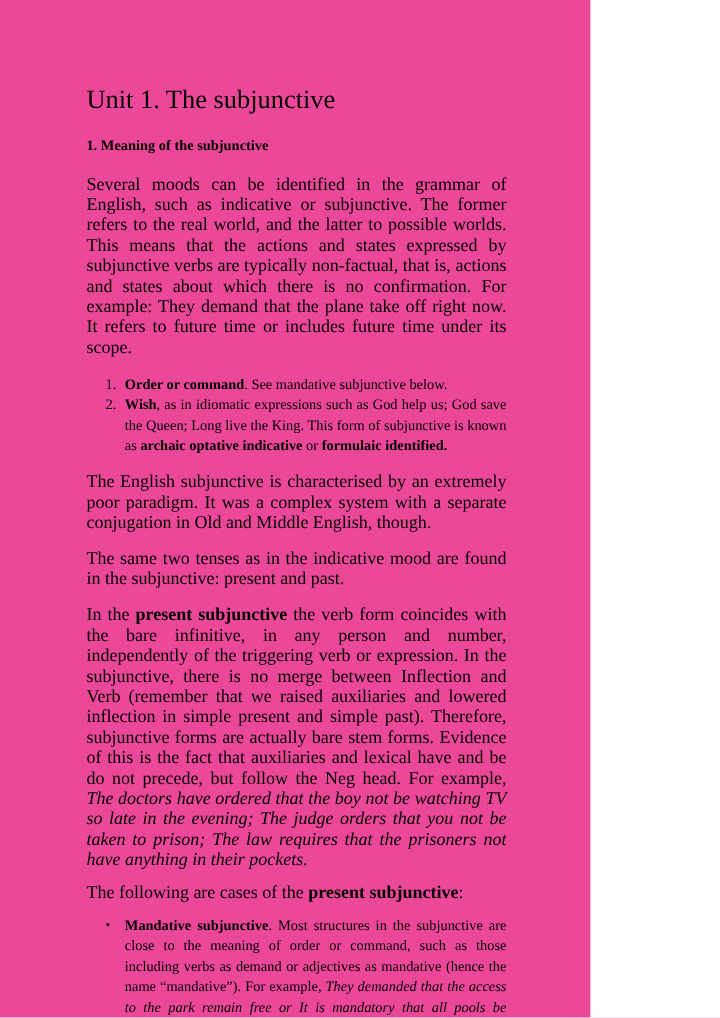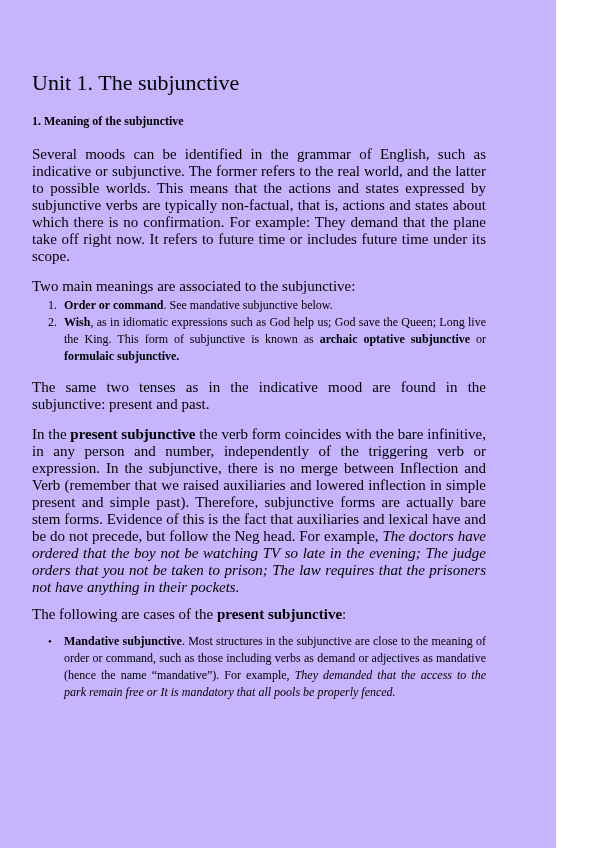--- a/index.html
+++ b/index.html
@@ -9,24 +9,24 @@
   }
   body {
     width: 600px;
     height: 848px;
     overflow: hidden;
     font-family: "Liberation Serif", "DejaVu Serif", serif;
     color: #000000;
   }
   .page {
     box-sizing: border-box;
-    width: 556px;
+    width: 492px;
     height: 848px;
-    padding: 70px 70px 0 32px;
-    background: #c4b5fd;
+    padding: 70px 70px 0 72px;
+    background: #ec4899;
   }
   .doc-title {
     font-size: 22px;
     line-height: 26px;
     font-weight: normal;
     margin: 0 0 17px 0;
   }
   .heading {
     font-size: 12px;
     line-height: 17px;
@@ -68,34 +68,34 @@
 <body>
 
 <div class="page">
 
   <h1 class="doc-title">Unit 1. The subjunctive</h1>
 
   <h2 class="heading">1. Meaning of the subjunctive</h2>
 
   <p class="para">Several moods can be identified in the grammar of English, such as indicative or subjunctive. The former refers to the real world, and the latter to possible worlds. This means that the actions and states expressed by subjunctive verbs are typically non-factual, that is, actions and states about which there is no confirmation. For example: They demand that the plane take off right now. It refers to future time or includes future time under its scope.</p>
 
-  <p class="para tight">Two main meanings are associated to the subjunctive:</p>
 
   <div class="doc-list">
     <div class="list-item">
       <span class="list-marker">1.</span>
       <span class="li-text"><span class="b">Order or command</span><span>. See mandative subjunctive below.</span></span>
     </div>
     <div class="list-item">
       <span class="list-marker">2.</span>
-      <span class="li-text"><span class="b">Wish</span><span>, as in idiomatic expressions such as God help us; God save the Queen; Long live the King. This form of subjunctive is known as </span><span class="b">archaic optative subjunctive</span><span> or </span><span class="b">formulaic subjunctive.</span></span>
+      <span class="li-text"><span class="b">Wish</span><span>, as in idiomatic expressions such as God help us; God save the Queen; Long live the King. This form of subjunctive is known as </span><span class="b">archaic optative indicative</span><span> or </span><span class="b">formulaic identified.</span></span>
     </div>
   </div>
 
 
+  <p class="para">The English subjunctive is characterised by an extremely poor paradigm. It was a complex system with a separate conjugation in Old and Middle English, though.</p>
 
   <p class="para">The same two tenses as in the indicative mood are found in the subjunctive: present and past.</p>
 
 
   <p class="para small-gap"><span>In the </span><span class="b">present subjunctive</span><span> the verb form coincides with the bare infinitive, in any person and number, independently of the triggering verb or expression. In the subjunctive, there is no merge between Inflection and Verb (remember that we raised auxiliaries and lowered inflection in simple present and simple past). Therefore, subjunctive forms are actually bare stem forms. Evidence of this is the fact that auxiliaries and lexical have and be do not precede, but follow the Neg head. For example, </span><span class="i">The doctors have ordered that the boy not be watching TV so late in the evening; The judge orders that you not be taken to prison; The law requires that the prisoners not have anything in their pockets.</span></p>
 
   <p class="para small-gap"><span>The following are cases of the </span><span class="b">present subjunctive</span><span>:</span></p>
 
   <div class="doc-list last">
     <div class="list-item">

